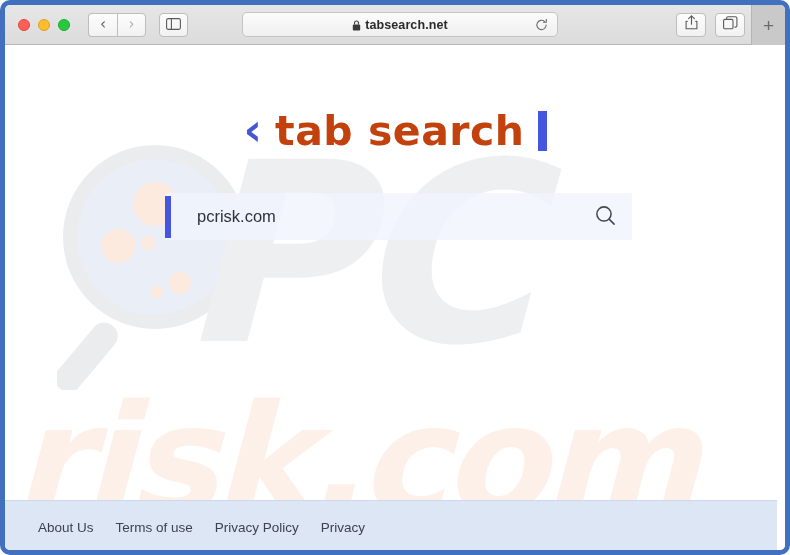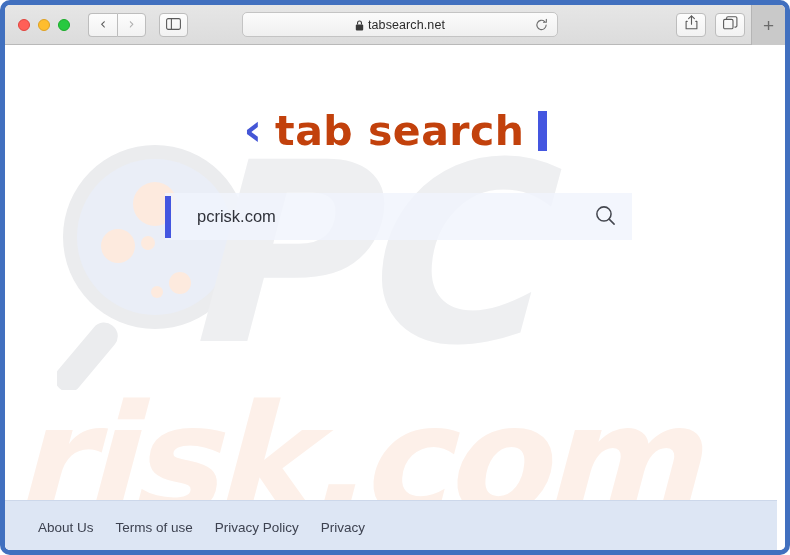--- a/index.html
+++ b/index.html
@@ -90,20 +90,21 @@
   }
   #address-bar {
     width: 100%; height: 100%;
     background: linear-gradient(#fbfbfb, #f0f0f0);
     border: 1px solid #c4c4c4;
     border-radius: 5px;
     display: flex;
     align-items: center;
     justify-content: center;
     position: relative;
+    font-weight: bold;
   }
   #address-text {
     font-size: 12.5px;
     color: #2b2b2b;
     letter-spacing: 0.1px;
   }
   .lock-icon {
     margin-right: 4px;
     display: inline-flex;
     align-items: center;

